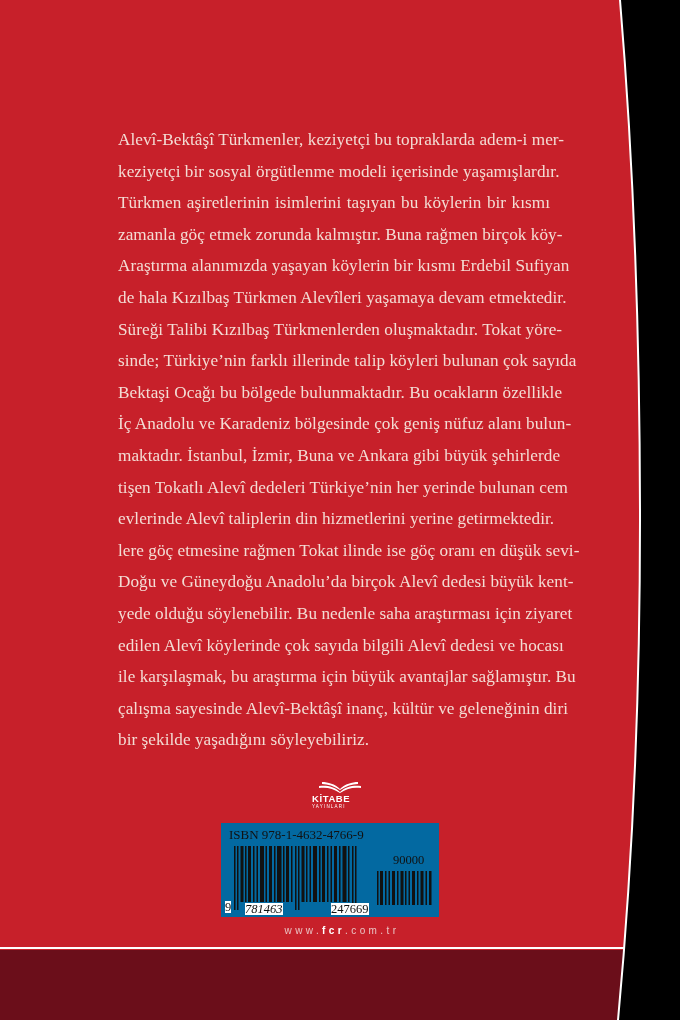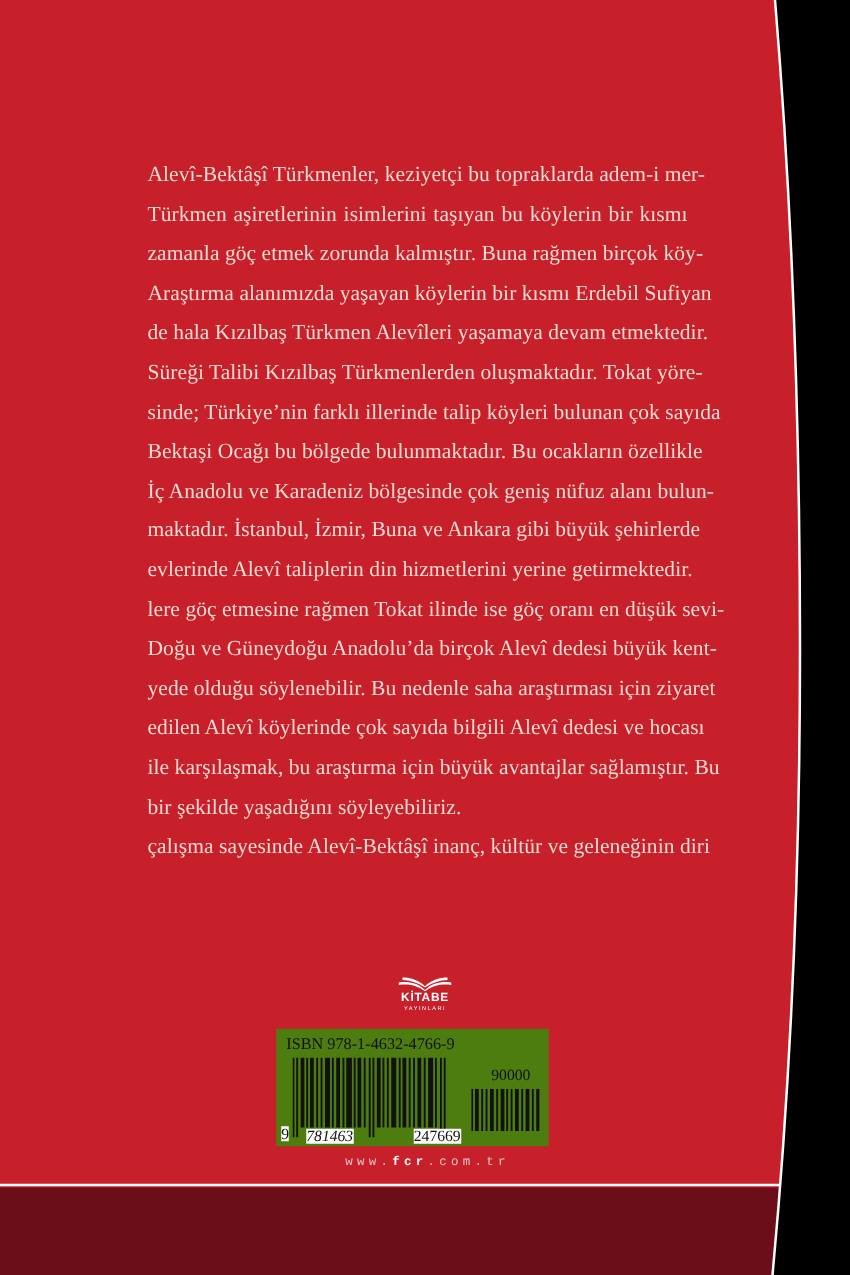--- a/index.html
+++ b/index.html
@@ -17,84 +17,86 @@
     letter-spacing: 0.05px;
   }
   .blurb .line {
     display: block; white-space: nowrap;
     text-align: justify; text-align-last: justify;
     height: 31.6px;
   }
   .blurb .line.last { text-align-last: left; }
   .logo {
     position: absolute; left: 312px; top: 780px; width: 56px; height: 36px;
-    text-align: center; color: #ffffff;
+    text-align: left; color: #ffffff;
   }
   .logo svg { display: block; margin: 0 auto; }
   .logo .brand {
     font-family: "Liberation Sans", "DejaVu Sans", sans-serif;
     font-size: 9.5px; font-weight: bold; letter-spacing: 0.6px; line-height: 10px;
   }
   .logo .sub {
     font-family: "Liberation Sans", "DejaVu Sans", sans-serif;
     font-size: 4.5px; letter-spacing: 1.2px; line-height: 6px;
   }
   .barcode-box {
     position: absolute; left: 221px; top: 823px; width: 218px; height: 94px;
-    background: #4d7c0f;
+    background: #0369a1;
   }
   .isbn-text {
     position: absolute; left: 8px; top: 4px;
     font-size: 13px; color: #111; white-space: nowrap;
   }
   .bars-main { position: absolute; left: 13px; top: 23px; }
   .bars-addon { position: absolute; left: 156px; top: 48px; }
   .digit {
     position: absolute; font-size: 12.5px; color: #111; background: #fff; line-height: 12px;
   }
   .price-code {
     position: absolute; left: 172px; top: 30px; font-size: 12.5px; color: #111;
   }
   .website {
     position: absolute; left: 262px; top: 925px; width: 160px; text-align: center;
-    font-family: Liberation Mono, monospace;
+    font-family: Liberation Sans, sans-serif;
     font-size: 10px; letter-spacing: 3.4px; color: #e9c3c3;
   }
   .website b { color: #ffffff; font-weight: bold; }
 </style>
 </head>
 <body>
 
 <svg class="cover-bg" viewBox="0 0 680 1020" width="680" height="1020">
   <rect x="0" y="0" width="680" height="1020" fill="#c7202a"></rect>
   <rect x="0" y="950" width="680" height="70" fill="#6b0e1a"></rect>
   <line x1="0" y1="948" x2="680" y2="948" stroke="#ffffff" stroke-width="2"></line>
   <path d="M620,0 C630,120 640,300 640,520 C640,700 633,860 618,1020 L680,1020 L680,0 Z" fill="#000000"></path>
   <path d="M620,0 C630,120 640,300 640,520 C640,700 633,860 618,1020" fill="none" stroke="#ffffff" stroke-width="2"></path>
 </svg>
 
 <div class="blurb">
   <span class="line">Alevî-Bektâşî Türkmenler, keziyetçi bu topraklarda adem-i mer-</span>
+  <span class="line">keziyetçi bir sosyal örgütlenme modeli içerisinde yaşamışlardır.</span>
   <span class="line">Türkmen aşiretlerinin isimlerini taşıyan bu köylerin bir kısmı</span>
   <span class="line">zamanla  göç etmek zorunda kalmıştır. Buna rağmen birçok köy-</span>
   <span class="line">Araştırma alanımızda yaşayan köylerin bir kısmı Erdebil Sufiyan</span>
   <span class="line">de hala Kızılbaş Türkmen Alevîleri yaşamaya devam etmektedir.</span>
   <span class="line">Süreği Talibi Kızılbaş Türkmenlerden oluşmaktadır. Tokat yöre-</span>
   <span class="line">sinde; Türkiye’nin farklı illerinde talip köyleri bulunan çok sayıda</span>
   <span class="line">Bektaşi Ocağı bu bölgede bulunmaktadır. Bu ocakların özellikle</span>
   <span class="line">İç Anadolu ve Karadeniz bölgesinde çok geniş nüfuz alanı bulun-</span>
   <span class="line">maktadır. İstanbul, İzmir, Buna ve Ankara gibi büyük şehirlerde</span>
+  <span class="line">tişen Tokatlı Alevî dedeleri Türkiye’nin her yerinde bulunan cem</span>
   <span class="line">evlerinde Alevî taliplerin din hizmetlerini yerine getirmektedir.</span>
   <span class="line">lere göç etmesine rağmen Tokat ilinde ise göç oranı en düşük sevi-</span>
   <span class="line">Doğu ve Güneydoğu Anadolu’da birçok Alevî dedesi büyük kent-</span>
   <span class="line">yede olduğu söylenebilir. Bu nedenle saha araştırması için ziyaret</span>
   <span class="line">edilen Alevî köylerinde çok sayıda bilgili Alevî dedesi ve hocası</span>
   <span class="line">ile karşılaşmak, bu araştırma için büyük avantajlar sağlamıştır. Bu</span>
+  <span class="line">çalışma sayesinde Alevî-Bektâşî inanç, kültür ve geleneğinin diri</span>
   <span class="line last">bir şekilde yaşadığını söyleyebiliriz.</span>
-  <span class="line">çalışma sayesinde Alevî-Bektâşî inanç, kültür ve geleneğinin diri</span>
 </div>
 
 <div class="logo">
   <svg width="44" height="14" viewBox="0 0 44 14">
     <path d="M22 12 C16 6 8 5 1 6 L1 8 C8 7 15 8 22 13 Z" fill="#fff"></path>
     <path d="M22 12 C28 6 36 5 43 6 L43 8 C36 7 29 8 22 13 Z" fill="#fff"></path>
     <path d="M22 9 C17 4 10 2 4 2 L4 4 C10 4 16 6 22 10 Z" fill="#fff"></path>
     <path d="M22 9 C27 4 34 2 40 2 L40 4 C34 4 28 6 22 10 Z" fill="#fff"></path>
   </svg>
   <div class="brand">KİTABE</div>

